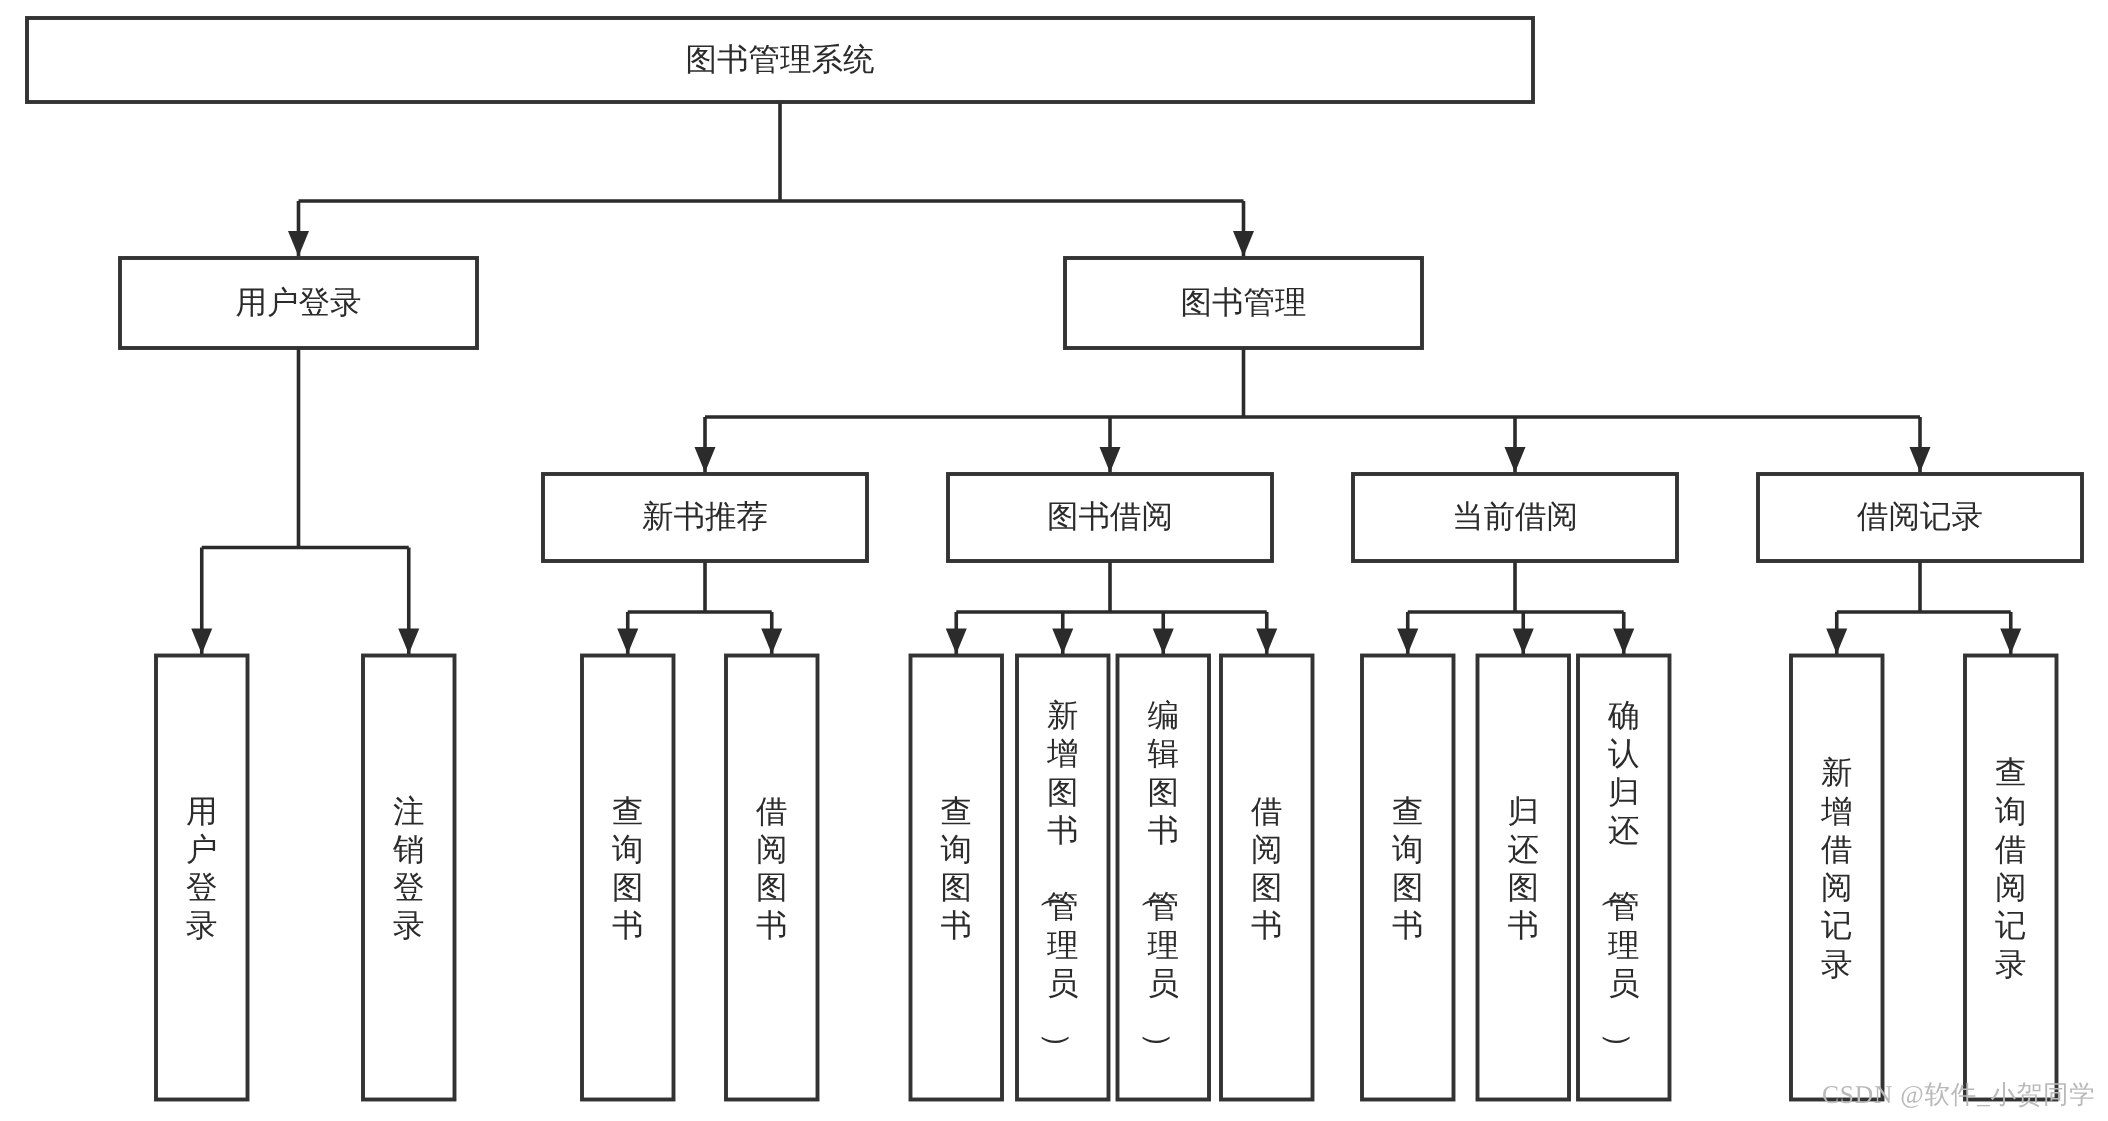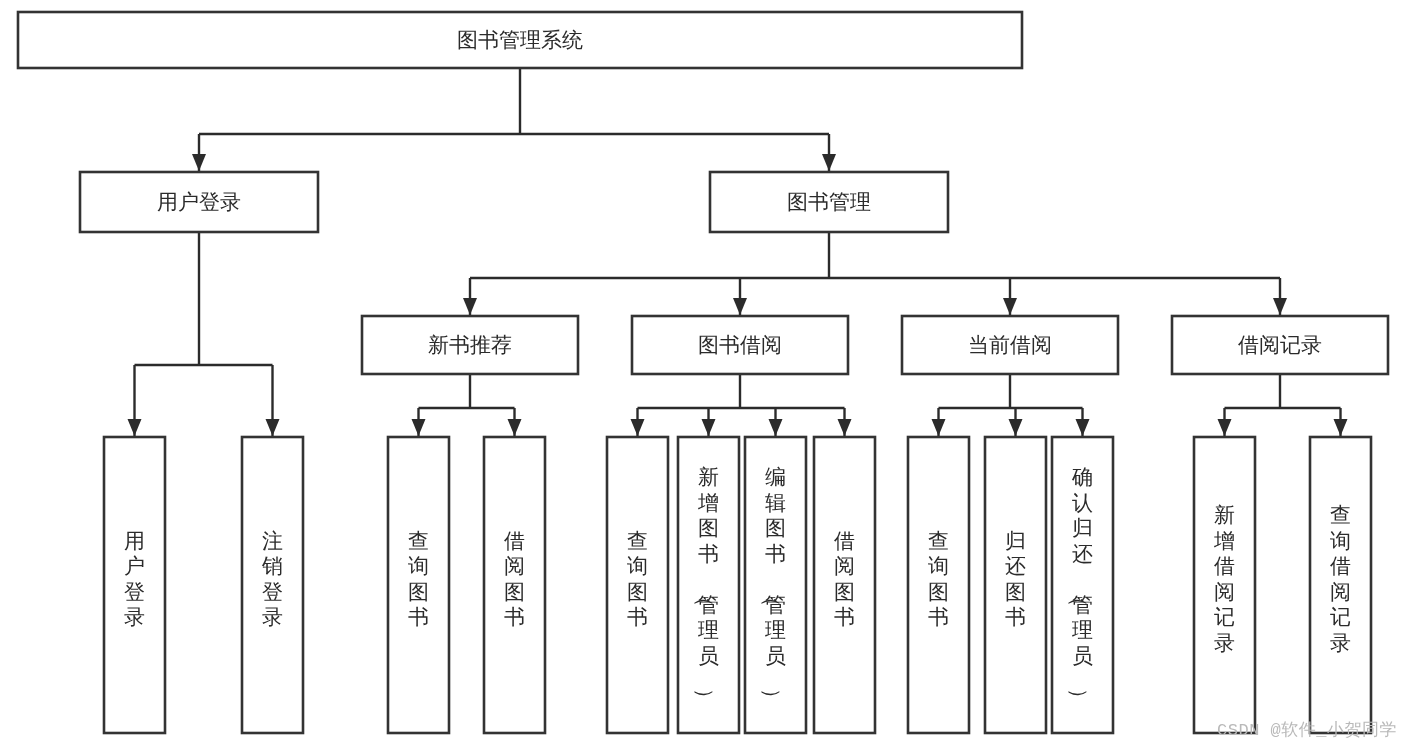--- a/index.html
+++ b/index.html
@@ -43,21 +43,21 @@
     fill: none;
   }
   .arrow-head {
     fill: #2b2b2b;
     stroke: none;
   }
   .watermark {
     position: absolute;
     right: 8px;
     bottom: 6px;
-    font-family: Liberation Mono, monospace;
+    font-family: Liberation Serif, serif;
     font-size: 17px;
     color: #b9b9b9;
     letter-spacing: 0.5px;
     white-space: nowrap;
     pointer-events: none;
   }
 </style>
 </head>
 <body>
 

